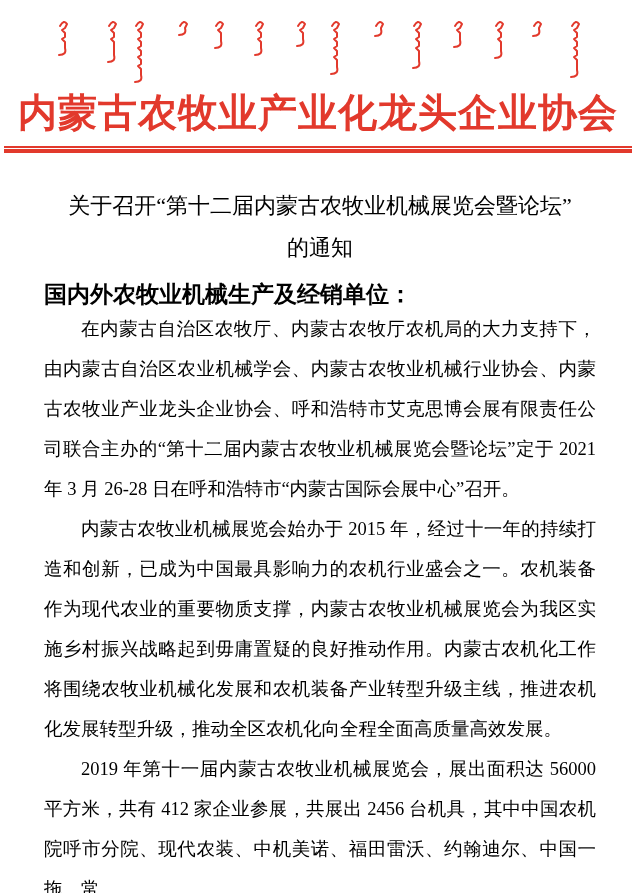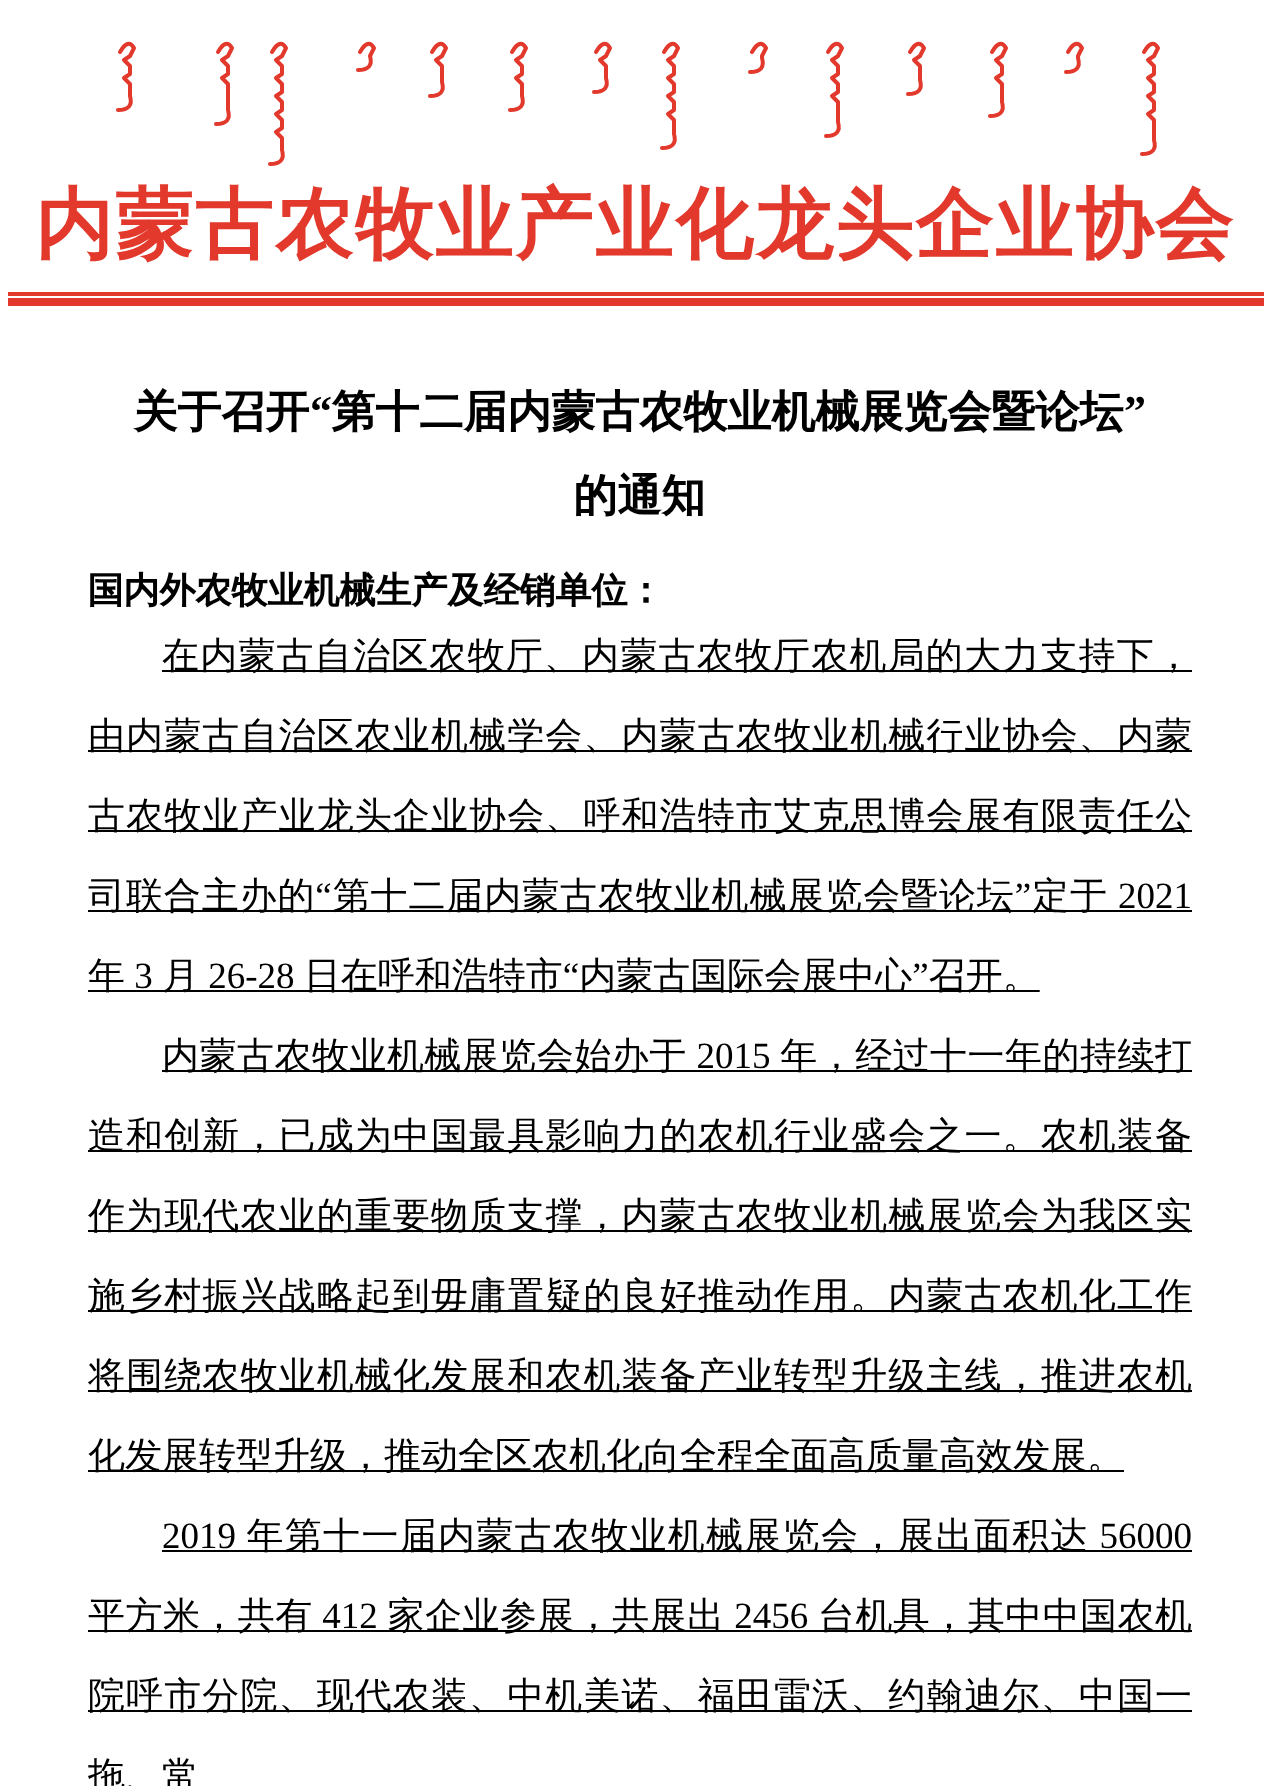--- a/index.html
+++ b/index.html
@@ -41,38 +41,37 @@
   }
   .letterhead-rule {
     margin: 10px 4px 0 4px;
   }
   .rule-thin  { height: 2px; margin-bottom: 1px; }
   .rule-thick { height: 4px; }
   
   .doc-title {
     margin: 32px 0 0 0;
     font-size: 22px;
-    font-weight: bold;
+    font-weight: normal;
     line-height: 42px;
     text-align: center;
   }
   .addressee {
     margin: 12px 0 0 0;
-    font-size: 18px;
+    font-size: 23px;
     font-weight: bold;
     line-height: 28px;
     text-align: left;
   }
   .body-para {
     margin: 0;
     font-size: 18.5px;
     line-height: 40px;
     text-align: justify;
     text-indent: 2em;
-    text-decoration: underline;
   }
   .body-para:first-of-type {
     margin-top: 10px;
   }
 </style>
 </head>
 <body>
 
 <div class="page">
 

